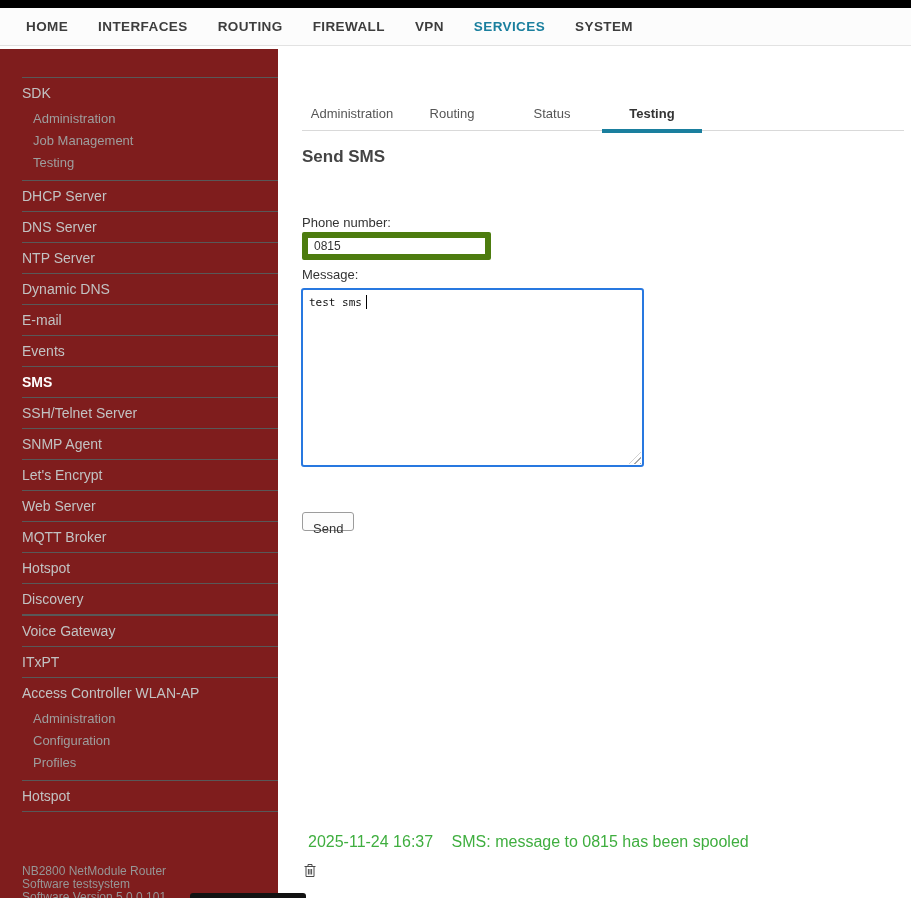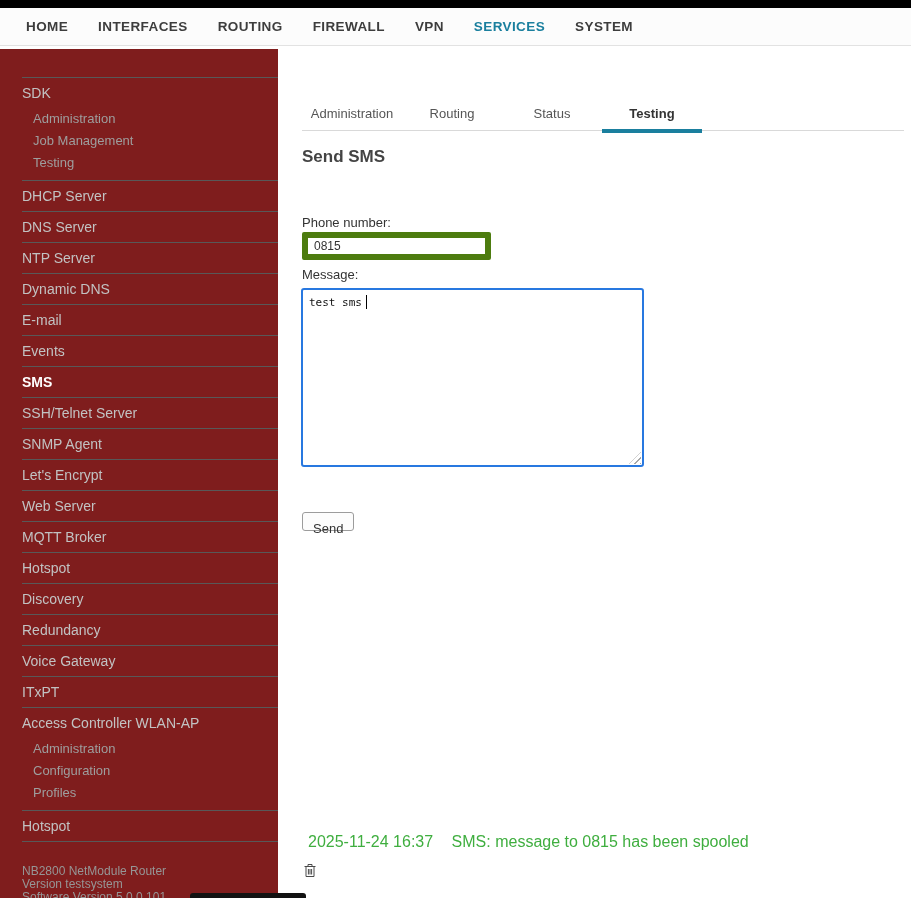--- a/index.html
+++ b/index.html
@@ -123,37 +123,36 @@
         <div class="l1">Let's Encrypt</div>
         <div class="sep"></div>
         <div class="l1">Web Server</div>
         <div class="sep"></div>
         <div class="l1">MQTT Broker</div>
         <div class="sep"></div>
         <div class="l1">Hotspot</div>
         <div class="sep"></div>
         <div class="l1">Discovery</div>
         <div class="sep"></div>
-        <div class="l1">Redundancy</div>
         <div class="sep"></div>
         <div class="l1">Voice Gateway</div>
         <div class="sep"></div>
         <div class="l1">ITxPT</div>
         <div class="sep"></div>
         <div class="l1">Access Controller WLAN-AP</div>
         <div class="sub">Administration</div>
         <div class="sub">Configuration</div>
         <div class="sub">Profiles</div>
         <div class="sep"></div>
         <div class="l1">Hotspot</div>
         <div class="sep"></div>
       </div>
     <div class="side-footer" id="side-footer">
         <div>NB2800 NetModule Router</div>
-        <div>Version testsystem</div>
+        <div>Software testsystem</div>
         <div>Software Version 5.0.0.101</div>
       </div>
   </aside>
 
   <main class="content">
 
     <div class="tabbar" id="tabbar">
         <div class="tab">Administration</div>
         <div class="tab">Routing</div>
         <div class="tab">Status</div>

